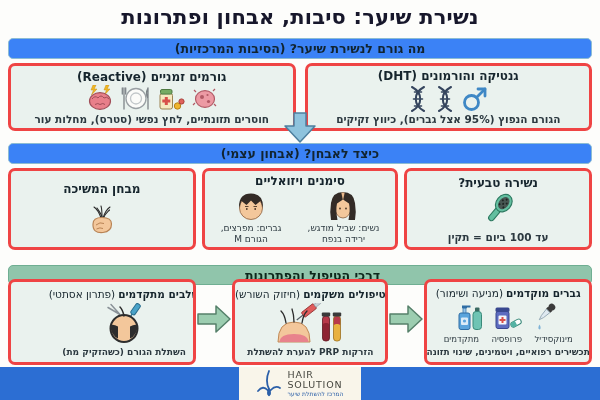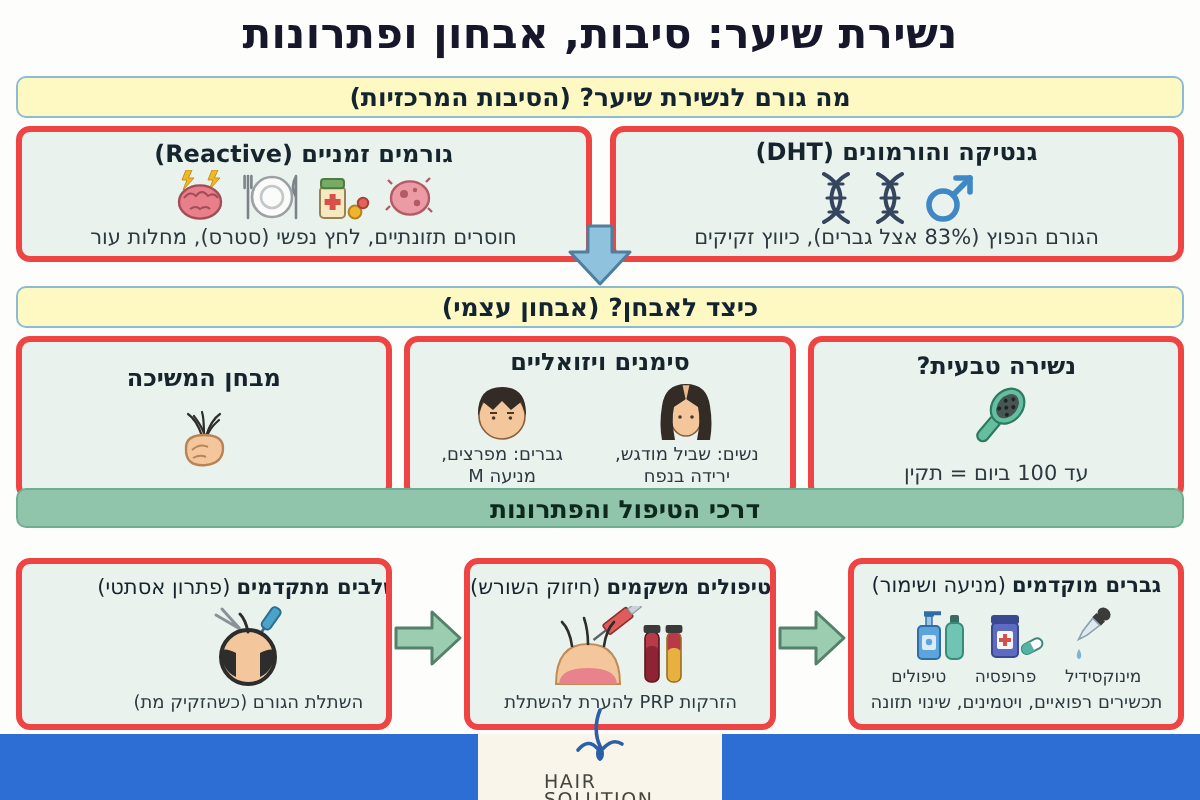--- a/index.html
+++ b/index.html
@@ -1,43 +1,43 @@
 <!DOCTYPE html>
 <html lang="he"><head>
 <meta charset="utf-8">
 <style>
   html,body{margin:0;padding:0;background:#ffffff;}
   #canvas{position:relative;width:600px;height:400px;background:#fdfdfb;overflow:hidden;
           font-family:"DejaVu Sans",sans-serif;direction:rtl;}
   .page-title{position:absolute;top:5px;left:0;right:0;text-align:center;
               font-size:21px;font-weight:bold;color:#17172b;letter-spacing:.2px;}
-  .hdr{position:absolute;left:8px;right:8px;height:21px;background:#fef9c3;
+  .hdr{position:absolute;left:8px;right:8px;height:21px;background:#3b82f6;
        border:1px solid #8cbcd3;border-radius:5px;display:flex;align-items:center;
        justify-content:center;font-weight:bold;font-size:12.5px;color:#112430;box-sizing:border-box;}
   .hdr.green{background:#90c5ab;border-color:#6fae92;color:#0d281c;}
   .row{position:absolute;left:8px;right:8px;display:flex;}
   .panel{background:#eaf2ee;border:3px solid #ef4444;border-radius:7px;box-sizing:border-box;
          display:flex;flex-direction:column;align-items:center;justify-content:space-evenly;
          padding:2px 4px;overflow:hidden;}
   .p-title{font-weight:bold;font-size:12px;color:#16252d;white-space:nowrap;}
   .p-title.sm{font-size:10.5px;}
   .p-title .note{font-weight:normal;margin-right:3px;}
-  .caption{font-size:10.5px;color:#2c3940;white-space:nowrap;}
+  .caption{font-size:10.5px;color:#2c3940;white-space:nowrap;font-weight:bold;}
   .caption.sm{font-size:9px;}
   .icon-row{display:flex;align-items:flex-end;gap:7px;}
   .fig-row{display:flex;gap:26px;align-items:flex-start;}
   .fig{display:flex;flex-direction:column;align-items:center;gap:1px;}
   .fig-label{font-size:9px;color:#2c3940;text-align:center;line-height:1.15;}
   .labels-row{display:flex;width:100%;justify-content:space-evenly;font-size:8.5px;color:#2c3940;}
   .arrow-v{position:absolute;top:112px;left:282px;}
   .arrow-h{align-self:center;margin-top:-6px;}
   #footer{position:absolute;left:0;right:0;top:367px;height:33px;background:#2c6ed3;
           display:flex;align-items:center;justify-content:center;}
   #logo-box{direction:ltr;width:122px;height:33px;background:#f9f5ea;display:flex;
-            align-items:center;justify-content:center;gap:5px;flex-direction:column;}
+            align-items:center;justify-content:center;gap:5px;}
   .brand-text{display:flex;flex-direction:column;line-height:1.02;}
   .brand-line{font-size:9.5px;color:#46463f;letter-spacing:.8px;}
   .brand-tag{font-size:6px;color:#2b5fa8;margin-top:1px;}
   svg{display:block;}
 </style>
 </head>
 <body>
 
 <div id="canvas">
 
@@ -65,21 +65,21 @@
           </svg>
         </span>
         <span>
           <svg width="20" height="27" viewBox="0 0 20 27" fill="none" stroke="#35455e" stroke-width="2" stroke-linecap="round">
             <path d="M4 2 C15 8,15 20,4 26"></path>
               <path d="M16 2 C5 8,5 20,16 26"></path>
             <path d="M6.5 7 H13.5 M5.5 14 H14.5 M6.5 21 H13.5" stroke-width="1.6"></path>
           </svg>
         </span>
       </div>
-      <div class="caption">הגורם הנפוץ (83% אצל גברים), כיווץ זקיקים</div>
+      <div class="caption">הגורם הנפוץ (95% אצל גברים), כיווץ זקיקים</div>
     </div>
 
     <div class="panel" style="flex:1;">
       <div class="p-title">גורמים זמניים (Reactive)</div>
       <div class="icon-row">
         <span>
           <svg width="26" height="25" viewBox="0 0 26 25">
             <g stroke="#b25a66" stroke-width="1.2">
               <path d="M4 6 L2 4 M21 5 L23 3 M3 17 L1 19 M22 18 L24 20" fill="none"></path>
               <ellipse cx="13" cy="13" rx="9.5" ry="8.3" fill="#ec9aa4"></ellipse>
@@ -175,21 +175,21 @@
             <svg width="34" height="33" viewBox="0 0 34 33">
               <circle cx="17" cy="19" r="11.5" fill="#f3c79b" stroke="#8a5d3b" stroke-width=".8"></circle>
               <path d="M5 19 Q4.5 4.5 17 4.5 Q29.5 4.5 29 19 L26.5 12 L21.5 16 L17 11.5 L12.5 16 L7.5 12 Z" fill="#332b26"></path>
               <circle cx="12.8" cy="20" r=".9" fill="#4a3526"></circle>
                 <circle cx="21.2" cy="20" r=".9" fill="#4a3526"></circle>
               <path d="M11 17.5 h3.5 M19.5 17.5 h3.5" stroke="#4a3526" stroke-width=".9" fill="none"></path>
             </svg>
           </span>
           <div class="fig-label">
             <div>גברים: מפרצים,</div>
-            <div>מניעה M</div>
+            <div>הגורם M</div>
           </div>
         </div>
       </div>
     </div>
 
     <div class="panel" style="flex:1;">
       <div class="p-title">מבחן המשיכה</div>
       <span>
         <svg width="32" height="31" viewBox="0 0 32 31">
           <g fill="none" stroke="#2d2d2d" stroke-width="1.1" stroke-linecap="round">
@@ -199,21 +199,21 @@
               <path d="M16.5 13 C15 8,13 6,11 3"></path>
             <path d="M17.5 13 C19.5 8,21.5 7,23.5 5"></path>
           </g>
           <path d="M7 19 q0-6.5 9-6.5 q9.5 0 9.5 6.5 q0 7.5-8.5 8.5 q-10.5 1-10-8.5 z" fill="#f3c79b" stroke="#b98455" stroke-width="1.2"></path>
           <path d="M10 20 q4-3.5 8-1.5 M10.5 24 q3.5-2 6.5-.5" fill="none" stroke="#b98455" stroke-width="1"></path>
         </svg>
       </span>
     </div>
   </div>
 
-  <div class="hdr green" style="top:244px;height:20px;padding-left:25px;">דרכי הטיפול והפתרונות</div>
+  <div class="hdr green" style="top:265px;height:20px;padding-left:25px;">דרכי הטיפול והפתרונות</div>
 
   <div class="row" style="top:279px;height:86px;justify-content:space-between;">
 
     <div class="panel" style="width:172px;">
       <div class="p-title sm"><span>גברים מוקדמים</span><span class="note">(מניעה ושימור)</span></div>
       <div class="icon-row" style="gap:9px;">
         <span>
           <svg width="28" height="29" viewBox="0 0 28 29">
             <g transform="rotate(45 14 11)">
               <ellipse cx="14" cy="2.5" rx="3.5" ry="3" fill="#3b3b3b"></ellipse>
@@ -244,21 +244,21 @@
             <rect x="5" y="15.5" width="7" height="7.5" rx="1" fill="#dcebf7"></rect>
             <circle cx="8.5" cy="19" r="1.6" fill="#5ba4dc"></circle>
             <rect x="19" y="5.5" width="4.5" height="4.5" rx="1" fill="#3a6a62"></rect>
             <rect x="17" y="9.5" width="8.5" height="18" rx="3" fill="#6fc4b4" stroke="#3a8a7a"></rect>
           </svg>
         </span>
       </div>
       <div class="labels-row">
         <span>מינוקסידיל</span>
         <span>פרופסיה</span>
-        <span>טיפולים</span>
+        <span>מתקדמים</span>
       </div>
       <div class="caption sm">תכשירים רפואיים, ויטמינים, שינוי תזונה</div>
     </div>
 
     <span class="arrow-h">
       <svg width="36" height="30" viewBox="0 0 36 30">
         <polygon points="2,10 20,10 20,2 34,15 20,28 20,20 2,20" fill="#9ccdb0" stroke="#55806a" stroke-width="1.5" stroke-linejoin="round"></polygon>
       </svg>
     </span>
 

